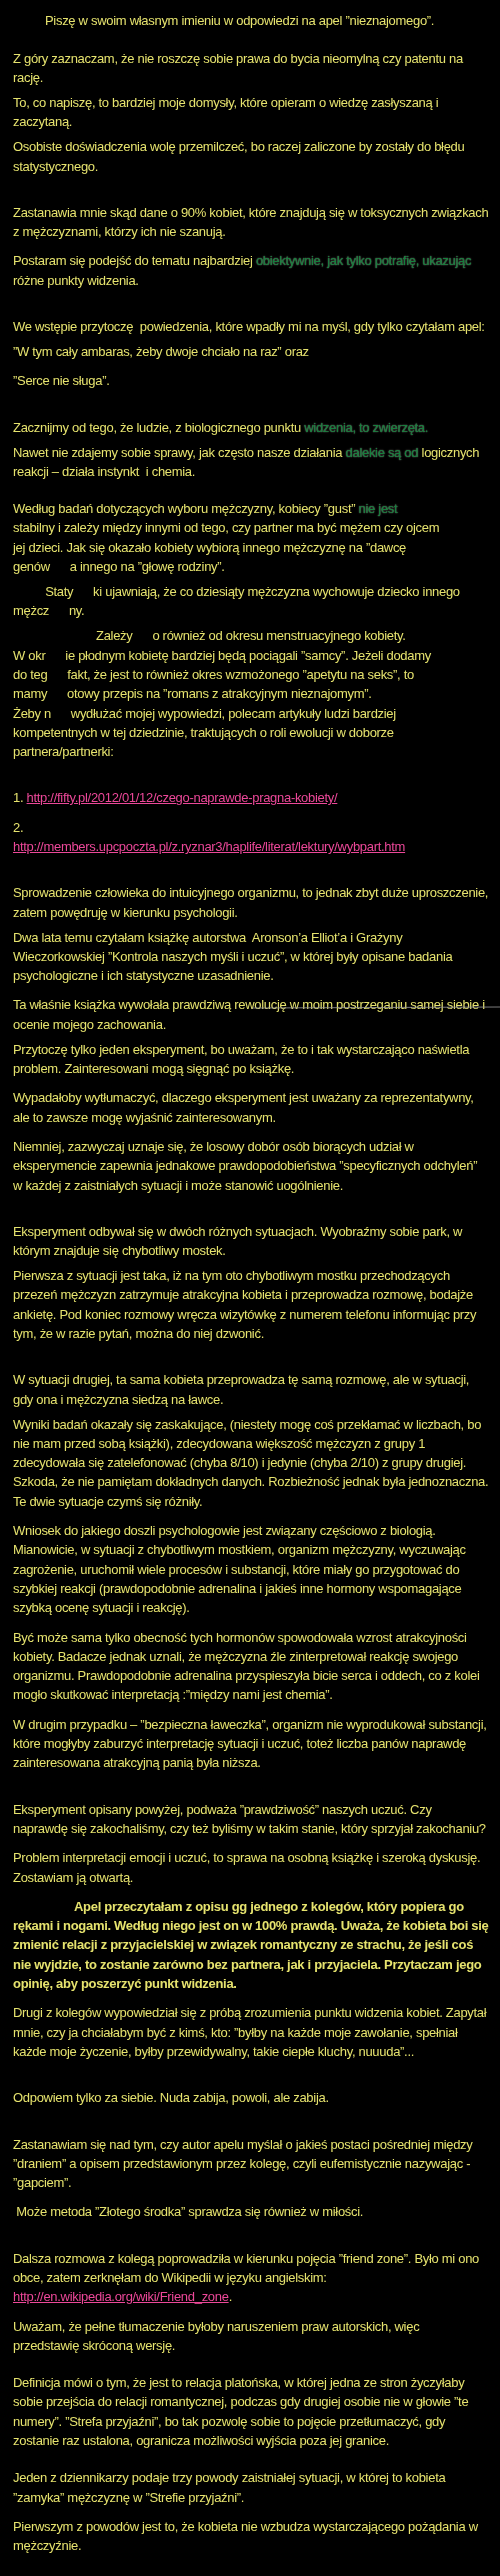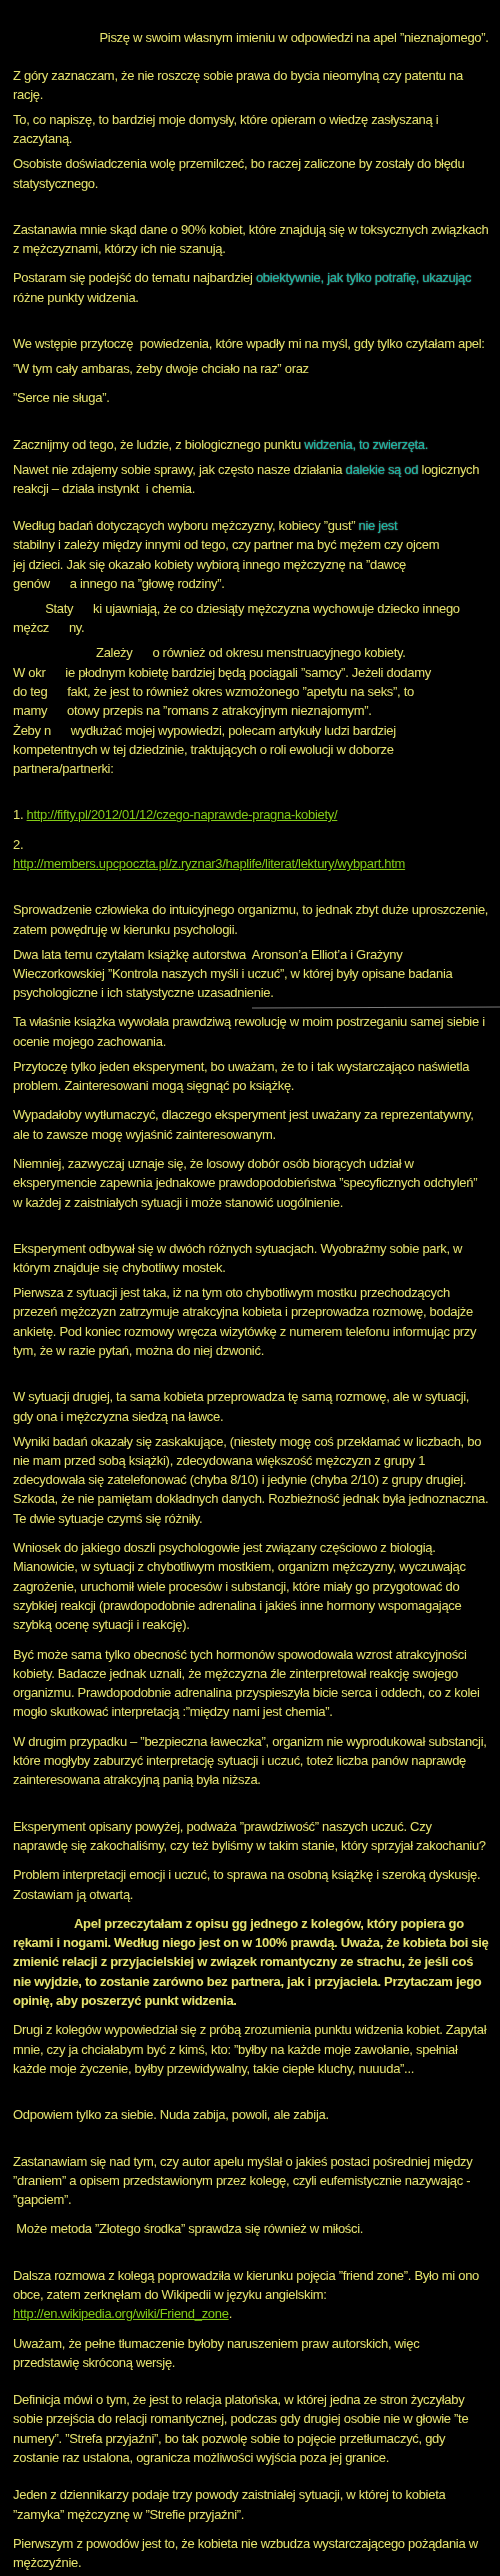--- a/index.html
+++ b/index.html
@@ -11,29 +11,29 @@
   .doc{
     position:relative;
     padding:11.4px 11.4px 0 13px;
     color:#e6e36e;
     font-size:13px;
     line-height:19.3px;
     letter-spacing:-0.3px;
     white-space:pre-wrap;
   }
   .para{margin:5.7px 0 0 0;}
-  .para:first-child{margin-top:17px;text-align:right;}
+  .para:first-child{margin-top:0;}
   .gs{margin-top:10px;}
   .gm{margin-top:27px;}
   .gl{margin-top:18px;}
   .indent-sm{text-indent:32px;}
   .indent-lg{text-indent:61px;font-weight:bold;}
   .line.gs{margin-top:5.7px;text-align:center;}
-  .muted{color:#14b8a6;text-shadow:0 0 1.4px rgba(178,178,166,.85);}
-  a{color:#84cc16;cursor:pointer;}
+  .muted{color:#15803d;text-shadow:0 0 1.4px rgba(178,178,166,.85);}
+  a{color:#ec4899;cursor:pointer;}
   .stray-line{
     position:absolute;left:252px;top:1007px;width:249px;height:1.4px;
     background:#9a9a9a;opacity:.8;transform:rotate(-0.25deg);
   }
 </style>
 </head>
 <body>
 
 <div class="doc"><div class="para indent-sm"><span>Piszę w swoim własnym imieniu w odpowiedzi na apel ”nieznajomego”.</span></div><div class="para gl"><span>Z góry zaznaczam, że nie roszczę sobie prawa do bycia nieomylną czy patentu na rację.</span></div><div class="para"><span>To, co napiszę, to bardziej moje domysły, które opieram o wiedzę zasłyszaną i zaczytaną.</span></div><div class="para"><span>Osobiste doświadczenia wolę przemilczeć, bo raczej zaliczone by zostały do błędu statystycznego.</span></div><div class="para gm"><span>Zastanawia mnie skąd dane o 90% kobiet, które znajdują się w toksycznych związkach z mężczyznami, którzy ich nie szanują.</span></div><div class="para gs"><span>Postaram się podejść do tematu najbardziej </span><span class="muted">obiektywnie, jak tylko potrafię, ukazując</span><span> różne punkty widzenia.</span></div><div class="para gm"><span>We wstępie przytoczę  powiedzenia, które wpadły mi na myśl, gdy tylko czytałam apel:</span></div><div class="para"><span>”W tym cały ambaras, żeby dwoje chciało na raz” oraz</span></div><div class="para gs"><span>”Serce nie sługa”.</span></div><div class="para gm"><span>Zacznijmy od tego, że ludzie, z biologicznego punktu </span><span class="muted">widzenia, to zwierzęta.</span></div><div class="para"><span>Nawet nie zdajemy sobie sprawy, jak często nasze działania </span><span class="muted">dalekie są od</span><span> logicznych reakcji – działa instynkt  i chemia.</span></div><div class="para gl"><div class="line"><span>Według badań dotyczących wyboru mężczyzny, kobiecy ”gust” </span><span class="muted">nie jest</span></div><div class="line"><span>stabilny i zależy między innymi od tego, czy partner ma być mężem czy ojcem</span></div><div class="line"><span>jej dzieci. Jak się okazało kobiety wybiorą innego mężczyznę na ”dawcę</span></div><div class="line"><span>genów      a innego na ”głowę rodziny”.</span></div><div class="line gs"><span> Staty      ki ujawniają, że co dziesiąty mężczyzna wychowuje dziecko innego</span></div><div class="line"><span>mężcz      ny.</span></div><div class="line gs"><span>Zależy      o również od okresu menstruacyjnego kobiety.</span></div><div class="line"><span>W okr      ie płodnym kobietę bardziej będą pociągali ”samcy”. Jeżeli dodamy</span></div><div class="line"><span>do teg      fakt, że jest to również okres wzmożonego ”apetytu na seks”, to</span></div><div class="line"><span>mamy      otowy przepis na ”romans z atrakcyjnym nieznajomym”.</span></div><div class="line"><span>Żeby n      wydłużać mojej wypowiedzi, polecam artykuły ludzi bardziej</span></div><div class="line"><span>kompetentnych w tej dziedzinie, traktujących o roli ewolucji w doborze</span></div><div class="line"><span>partnera/partnerki:</span></div></div><div class="para gm"><span>1. </span><a href="#">http://fifty.pl/2012/01/12/czego-naprawde-pragna-kobiety/</a></div><div class="para gs"><div class="line"><span>2.</span></div><div class="line"><a href="#">http://members.upcpoczta.pl/z.ryznar3/haplife/literat/lektury/wybpart.htm</a></div></div><div class="para gm"><span>Sprowadzenie człowieka do intuicyjnego organizmu, to jednak zbyt duże uproszczenie, zatem powędruję w kierunku psychologii.</span></div><div class="para"><span>Dwa lata temu czytałam książkę autorstwa  Aronson’a Elliot’a i Grażyny Wieczorkowskiej ”Kontrola naszych myśli i uczuć”, w której były opisane badania psychologiczne i ich statystyczne uzasadnienie.</span></div><div class="para gs"><span>Ta właśnie książka wywołała prawdziwą rewolucję w moim postrzeganiu samej siebie i ocenie mojego zachowania.</span></div><div class="para"><span>Przytoczę tylko jeden eksperyment, bo uważam, że to i tak wystarczająco naświetla problem. Zainteresowani mogą sięgnąć po książkę.</span></div><div class="para gs"><span>Wypadałoby wytłumaczyć, dlaczego eksperyment jest uważany za reprezentatywny, ale to zawsze mogę wyjaśnić zainteresowanym.</span></div><div class="para gs"><span>Niemniej, zazwyczaj uznaje się, że losowy dobór osób biorących udział w eksperymencie zapewnia jednakowe prawdopodobieństwa ”specyficznych odchyleń”  w każdej z zaistniałych sytuacji i może stanowić uogólnienie.</span></div><div class="para gm"><span>Eksperyment odbywał się w dwóch różnych sytuacjach. Wyobraźmy sobie park, w którym znajduje się chybotliwy mostek.</span></div><div class="para"><span>Pierwsza z sytuacji jest taka, iż na tym oto chybotliwym mostku przechodzących przezeń mężczyzn zatrzymuje atrakcyjna kobieta i przeprowadza rozmowę, bodajże ankietę. Pod koniec rozmowy wręcza wizytówkę z numerem telefonu informując przy tym, że w razie pytań, można do niej dzwonić.</span></div><div class="para gm"><span>W sytuacji drugiej, ta sama kobieta przeprowadza tę samą rozmowę, ale w sytuacji, gdy ona i mężczyzna siedzą na ławce.</span></div><div class="para"><span>Wyniki badań okazały się zaskakujące, (niestety mogę coś przekłamać w liczbach, bo nie mam przed sobą książki), zdecydowana większość mężczyzn z grupy 1 zdecydowała się zatelefonować (chyba 8/10) i jedynie (chyba 2/10) z grupy drugiej. Szkoda, że nie pamiętam dokładnych danych. Rozbieżność jednak była jednoznaczna. Te dwie sytuacje czymś się różniły.</span></div><div class="para gs"><span>Wniosek do jakiego doszli psychologowie jest związany częściowo z biologią. Mianowicie, w sytuacji z chybotliwym mostkiem, organizm mężczyzny, wyczuwając zagrożenie, uruchomił wiele procesów i substancji, które miały go przygotować do szybkiej reakcji (prawdopodobnie adrenalina i jakieś inne hormony wspomagające szybką ocenę sytuacji i reakcję).</span></div><div class="para gs"><span>Być może sama tylko obecność tych hormonów spowodowała wzrost atrakcyjności kobiety. Badacze jednak uznali, że mężczyzna źle zinterpretował reakcję swojego organizmu. Prawdopodobnie adrenalina przyspieszyła bicie serca i oddech, co z kolei mogło skutkować interpretacją :”między nami jest chemia”.</span></div><div class="para gs"><span>W drugim przypadku – ”bezpieczna ławeczka”, organizm nie wyprodukował substancji, które mogłyby zaburzyć interpretację sytuacji i uczuć, toteż liczba panów naprawdę zainteresowana atrakcyjną panią była niższa.</span></div><div class="para gm"><span>Eksperyment opisany powyżej, podważa ”prawdziwość” naszych uczuć. Czy naprawdę się zakochaliśmy, czy też byliśmy w takim stanie, który sprzyjał zakochaniu?</span></div><div class="para gs"><span>Problem interpretacji emocji i uczuć, to sprawa na osobną książkę i szeroką dyskusję. Zostawiam ją otwartą.</span></div><div class="para indent-lg gs"><span>Apel przeczytałam z opisu gg jednego z kolegów, który popiera go rękami i nogami. Według niego jest on w 100% prawdą. Uważa, że kobieta boi się zmienić relacji z przyjacielskiej w związek romantyczny ze strachu, że jeśli coś nie wyjdzie, to zostanie zarówno bez partnera, jak i przyjaciela. Przytaczam jego opinię, aby poszerzyć punkt widzenia.</span></div><div class="para gs"><span>Drugi z kolegów wypowiedział się z próbą zrozumienia punktu widzenia kobiet. Zapytał mnie, czy ja chciałabym być z kimś, kto: ”byłby na każde moje zawołanie, spełniał każde moje życzenie, byłby przewidywalny, takie ciepłe kluchy, nuuuda”...</span></div><div class="para gm"><span>Odpowiem tylko za siebie. Nuda zabija, powoli, ale zabija.</span></div><div class="para gm"><span>Zastanawiam się nad tym, czy autor apelu myślał o jakieś postaci pośredniej między ”draniem” a opisem przedstawionym przez kolegę, czyli eufemistycznie nazywając -  ”gapciem”.</span></div><div class="para gs"><span> Może metoda ”Złotego środka” sprawdza się również w miłości.</span></div><div class="para gm"><span>Dalsza rozmowa z kolegą poprowadziła w kierunku pojęcia ”friend zone”. Było mi ono obce, zatem zerknęłam do Wikipedii w języku angielskim: </span><a href="#">http://en.wikipedia.org/wiki/Friend_zone</a><span>.</span></div><div class="para gs"><span>Uważam, że pełne tłumaczenie byłoby naruszeniem praw autorskich, więc przedstawię skróconą wersję.</span></div><div class="para gl"><span>Definicja mówi o tym, że jest to relacja platońska, w której jedna ze stron życzyłaby sobie przejścia do relacji romantycznej, podczas gdy drugiej osobie nie w głowie ”te numery”. ”Strefa przyjaźni”, bo tak pozwolę sobie to pojęcie przetłumaczyć, gdy zostanie raz ustalona, ogranicza możliwości wyjścia poza jej granice.</span></div><div class="para gl"><span>Jeden z dziennikarzy podaje trzy powody zaistniałej sytuacji, w której to kobieta ”zamyka” mężczyznę w ”Strefie przyjaźni”.</span></div><div class="para gs"><span>Pierwszym z powodów jest to, że kobieta nie wzbudza wystarczającego pożądania w mężczyźnie.</span></div><div class="para gm"><span>Drugi mówi o tym, że kobieta źle interpretuje sygnały mężczyzny, mówiące o jego pragnieniu.</span></div></div>
 

